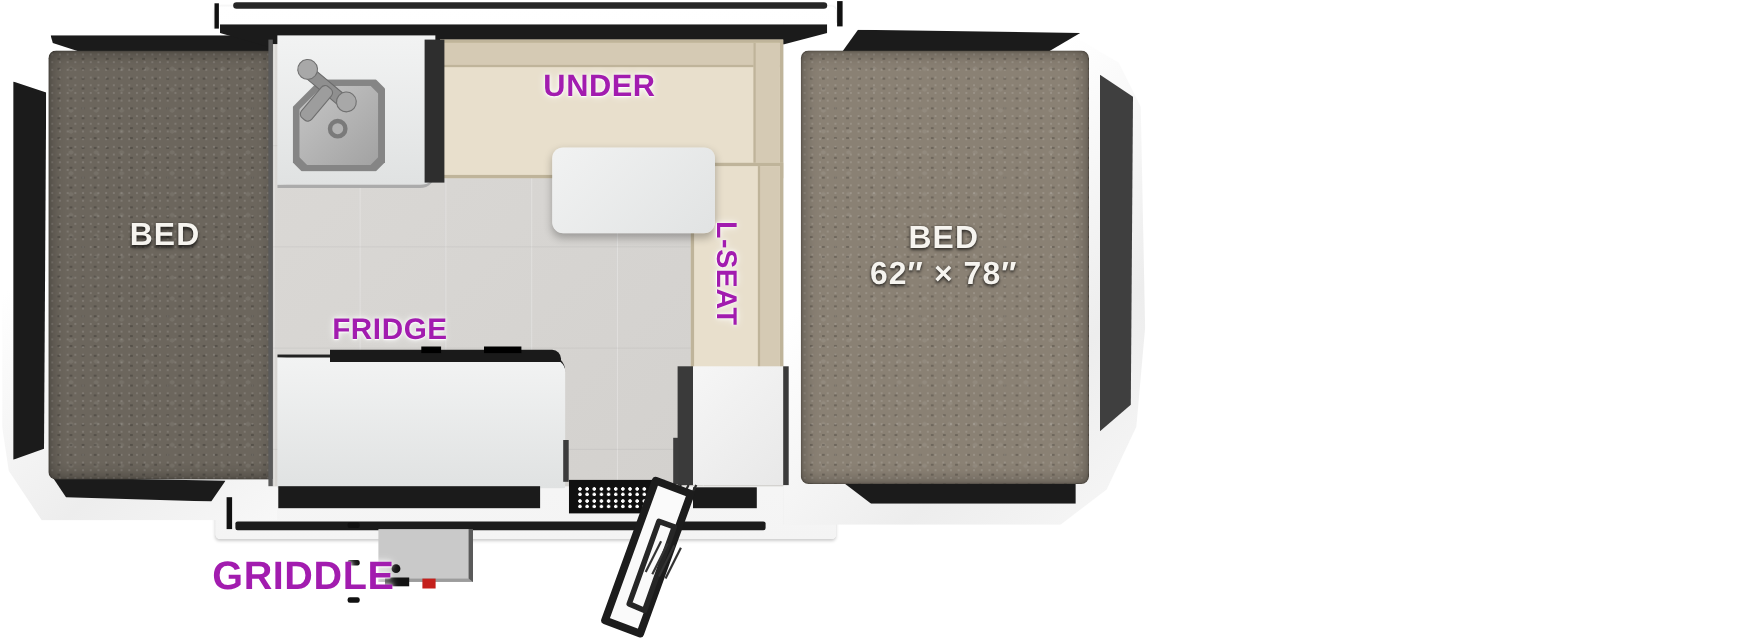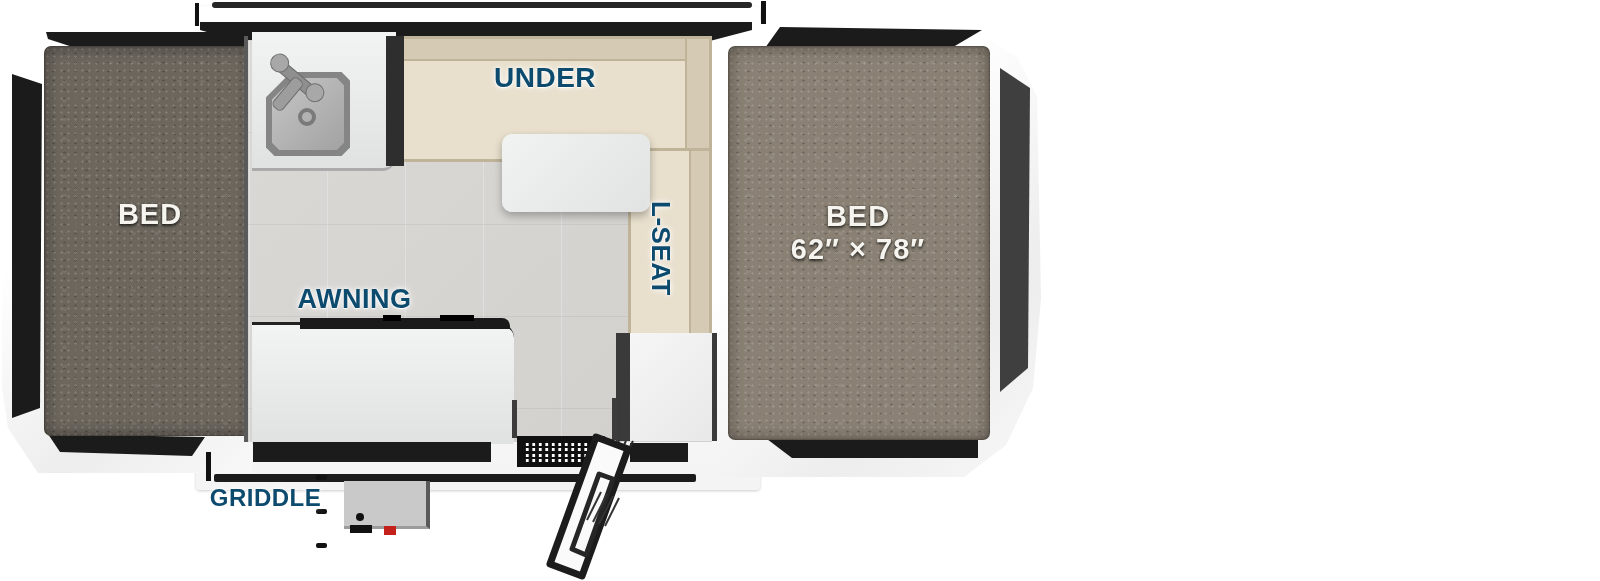--- a/index.html
+++ b/index.html
@@ -39,21 +39,21 @@
       linear-gradient(90deg,rgba(255,255,255,.25) 2px,transparent 2px),
       linear-gradient(135deg,#dbd9d6,#d2d0cd);
     background-size:78px 92px,78px 92px,78px 92px,100% 100%;
   }
 
   .counter{background:linear-gradient(180deg,#f2f3f3,#e0e2e2);}
   .bench{background:var(--bench-beige,#e8dfcc);border:3px solid var(--bench-trim,#bfb49a);box-sizing:border-box;}
   .bench-band{position:absolute;background:#d5cab4;}
 
   
-  .lbl{color:#0c4a6e;font-weight:700;font-size:27px;letter-spacing:.5px;text-align:center;line-height:1.12;
+  .lbl{color:#a21caf;font-weight:700;font-size:27px;letter-spacing:.5px;text-align:center;line-height:1.12;
        text-shadow:0 0 4px rgba(255,255,255,.95),0 0 8px rgba(255,255,255,.85),0 1px 1px rgba(255,255,255,.9);
        white-space:nowrap;}
   .lbl-white{color:#f6f4ef;font-weight:700;font-size:29px;letter-spacing:1px;text-align:center;line-height:1.15;
        text-shadow:0 2px 3px rgba(0,0,0,.65),0 0 2px rgba(0,0,0,.4);white-space:nowrap;}
   .vert{writing-mode:vertical-rl;text-orientation:mixed;}
 
   .dotrow{position:absolute;left:7px;right:11px;height:9px;
     background-image:radial-gradient(circle,#ffffff 1.4px,transparent 1.8px);
     background-size:6.5px 5px;}
 </style>
@@ -129,21 +129,21 @@
     <div class="abs" style="left:6px;top:16px;width:56px;height:10px;border-radius:5px;background:#8f8f8f;border:1px solid #6b6b6b;"></div>
     <div class="abs" style="left:0;top:11px;width:17px;height:17px;border-radius:50%;background:#a8a8a8;border:1px solid #707070;"></div>
     <div class="abs" style="left:46px;top:11px;width:17px;height:17px;border-radius:50%;background:#a8a8a8;border:1px solid #707070;"></div>
     <div class="abs" style="left:29px;top:20px;width:11px;height:36px;border-radius:5px;background:#9d9d9d;border:1px solid #6f6f6f;"></div>
   </div>
 
   <div class="abs counter" style="left:252px;top:322px;width:262px;height:122px;border-radius:0 16px 2px 0;border-top:3px solid #222;box-sizing:border-box;"></div>
   <div class="abs" style="left:300px;top:318px;width:210px;height:11px;background:#1a1a1a;border-radius:0 8px 0 0;"></div>
   <div class="abs" style="left:383px;top:315px;width:18px;height:6px;background:#000;"></div>
   <div class="abs" style="left:440px;top:315px;width:34px;height:6px;background:#000;"></div>
-  <div class="abs lbl" style="left:282px;top:284px;width:145px;">AWNING</div>
+  <div class="abs lbl" style="left:282px;top:284px;width:145px;">FRIDGE</div>
 
   <div class="abs" style="left:616px;top:333px;width:14px;height:108px;background:#3a3a3a;"></div>
   <div class="abs" style="left:630px;top:333px;width:82px;height:108px;background:linear-gradient(135deg,#f6f6f6,#e8e8e8);"></div>
   <div class="abs" style="left:712px;top:333px;width:5px;height:108px;background:#3a3a3a;"></div>
   <div class="abs" style="left:512px;top:400px;width:5px;height:38px;background:#3c3c3c;"></div>
   <div class="abs" style="left:612px;top:398px;width:5px;height:42px;background:#3c3c3c;"></div>
 
   <div class="abs blk" style="left:253px;top:442px;width:238px;height:20px;"></div>
   <div class="abs blk" style="left:630px;top:443px;width:58px;height:19px;"></div>
   <div class="abs" style="left:517px;top:436px;width:88px;height:31px;background:#101010;
@@ -157,21 +157,21 @@
   <div class="abs" style="left:316px;top:475px;width:11px;height:5px;background:#111;border-radius:2px;"></div>
   <div class="abs" style="left:316px;top:509px;width:11px;height:5px;background:#111;border-radius:2px;"></div>
   <div class="abs" style="left:316px;top:543px;width:11px;height:5px;background:#111;border-radius:2px;"></div>
 
   <div class="abs" style="left:344px;top:481px;width:86px;height:48px;background:#c9c9c9;
               border-right:4px solid #5a5a5a;border-bottom:3px solid #9c9c9c;box-sizing:border-box;">
     <div class="abs" style="left:12px;top:32px;width:8px;height:8px;border-radius:50%;background:#111;"></div>
     <div class="abs" style="left:6px;bottom:-7px;width:22px;height:8px;background:#111;"></div>
     <div class="abs" style="left:40px;bottom:-9px;width:12px;height:9px;background:var(--griddle-red,#c4201c);"></div>
   </div>
-  <div class="abs lbl" style="left:193px;top:485px;width:145px;font-size:24px;">GRIDDLE</div>
+  <div class="abs lbl" style="left:193px;top:503px;width:145px;font-size:36px;">GRIDDLE</div>
 
 
   <svg class="abs" style="left:540px;top:430px;z-index:30;" width="120" height="152" viewBox="540 430 120 152">
     <g stroke="#2b2b2b" stroke-width="2">
       <line x1="598" y1="441" x2="584" y2="468"></line>
         <line x1="605" y1="441" x2="591" y2="468"></line>
       <line x1="612" y1="441" x2="598" y2="468"></line>
         <line x1="619" y1="441" x2="605" y2="468"></line>
       <line x1="626" y1="441" x2="612" y2="468"></line>
         <line x1="633" y1="441" x2="619" y2="468"></line>

